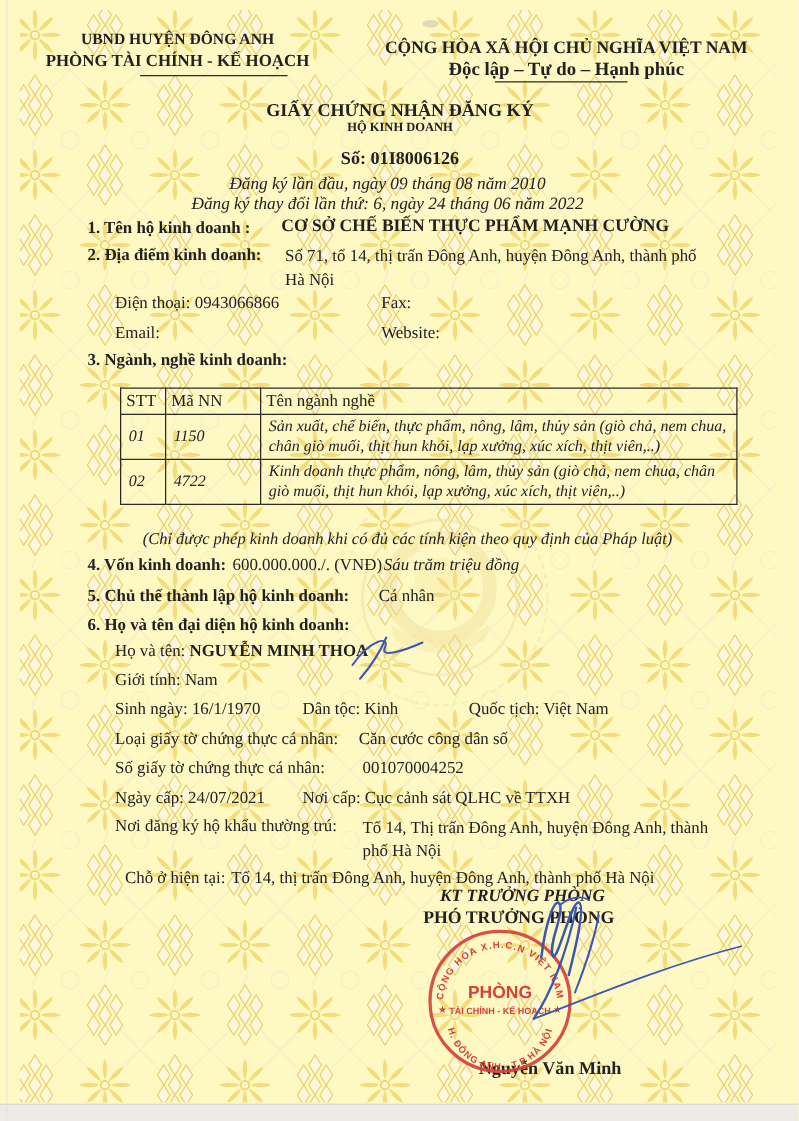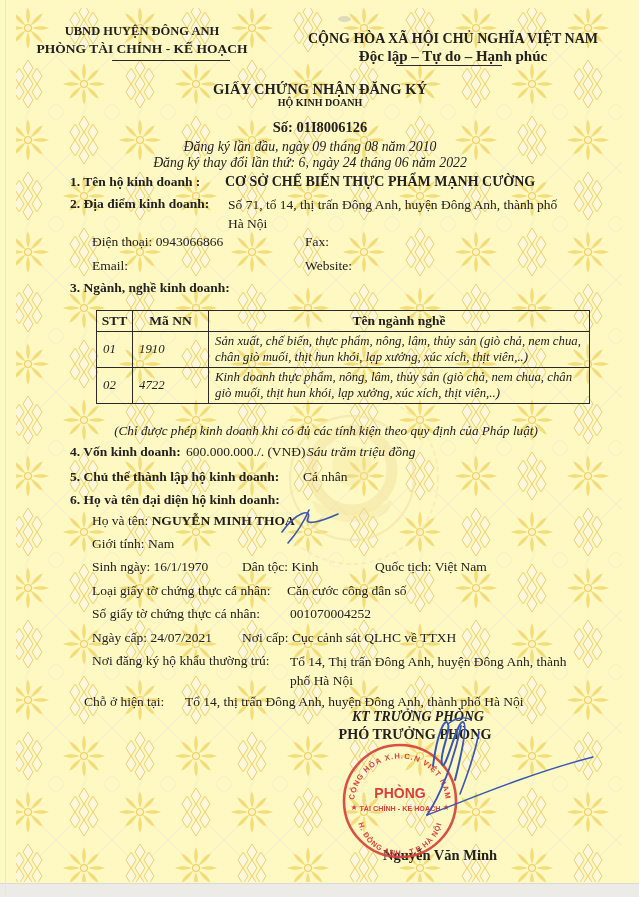--- a/index.html
+++ b/index.html
@@ -18,21 +18,21 @@
   #bg,#stamp,#sig-big,#sig-small{position:absolute;}
   #bg{left:0;top:0;z-index:1;}
   .txt{z-index:2;}
   #stamp{z-index:3;}
   #sig-big,#sig-small{z-index:4;}
   table.lines{
     border-collapse:collapse;position:absolute;left:96px;top:310px;z-index:2;
     font-size:12.8px;
   }
   table.lines th,table.lines td{border:1.3px solid #2b2a28;padding:1px 6px;}
-  table.lines th{font-size:13.5px;font-weight:bold;text-align:center;padding:2px 4px;}
+  table.lines th{font-size:13.5px;font-weight:normal;text-align:left;padding:2px 4px;}
   td.num{font-style:italic;vertical-align:middle;}
   td.desc{font-style:italic;vertical-align:top;width:368px;white-space:normal;line-height:1.28;}
   .scan-bottom{position:absolute;left:0;right:0;bottom:0;height:13px;background:#ecebe7;border-top:1px solid #dbd9d4;z-index:5;}
   .scan-left{position:absolute;left:5px;top:0;bottom:0;width:1px;background:#e7e5e0;z-index:5;}
   .smudge{position:absolute;left:338px;top:16px;width:13px;height:6px;background:#b9b6ae;border-radius:50%;opacity:.45;z-index:2;}
 </style>
 </head>
 <body>
 
 <div id="page">
@@ -126,21 +126,21 @@
         <col style="width:368px">
       </colgroup>
     <tbody>
         <tr>
       <th>STT</th>
       <th>Mã NN</th>
       <th>Tên ngành nghề</th>
     </tr>
     <tr>
       <td class="num">01</td>
-      <td class="num">1910</td>
+      <td class="num">1150</td>
       <td class="desc">Sản xuất, chế biến, thực phẩm, nông, lâm, thủy sản (giò chả, nem chua, chân giò muối, thịt hun khói, lạp xưởng, xúc xích, thịt viên,..)</td>
     </tr>
     <tr>
       <td class="num">02</td>
       <td class="num">4722</td>
       <td class="desc">Kinh doanh thực phẩm, nông, lâm, thủy sản (giò chả, nem chua, chân giò muối, thịt hun khói, lạp xưởng, xúc xích, thịt viên,..)</td>
     </tr>
   </tbody>
     </table>
 
@@ -168,21 +168,21 @@
 
   <div class="abs txt fs13" style="left:92px;top:606px;">Số giấy tờ chứng thực cá nhân:</div>
   <div class="abs txt fs13" style="left:290px;top:606px;">001070004252</div>
 
   <div class="abs txt fs13" style="left:92px;top:630px;"><span>Ngày cấp:</span> <span>24/07/2021</span></div>
   <div class="abs txt fs13" style="left:242px;top:630px;"><span>Nơi cấp:</span> <span>Cục cảnh sát QLHC về TTXH</span></div>
 
   <div class="abs txt fs13" style="left:92px;top:653px;">Nơi đăng ký hộ khẩu thường trú:</div>
   <div class="abs txt fs13 wrap" style="left:290px;top:653px;width:294px;line-height:1.4;">Tổ 14, Thị trấn Đông Anh, huyện Đông Anh, thành phố Hà Nội</div>
 
-  <div class="abs txt fs13" style="left:84px;top:694px;">Chỗ ở hiện tại:</div>
+  <div class="abs txt fs13" style="left:100px;top:694px;">Chỗ ở hiện tại:</div>
   <div class="abs txt fs13" style="left:185px;top:694px;">Tổ 14, thị trấn Đông Anh, huyện Đông Anh, thành phố Hà Nội</div>
 
   <div class="abs txt b c" style="left:318px;top:708px;width:200px;font-size:13.8px;font-style:italic;">KT TRƯỞNG PHÒNG</div>
   <div class="abs txt b c" style="left:315px;top:726px;width:200px;font-size:14.2px;">PHÓ TRƯỞNG PHÒNG</div>
   <div class="abs txt b c" style="left:340px;top:846px;width:200px;font-size:14.5px;">Nguyễn Văn Minh</div>
 
   <svg id="stamp" style="left:338px;top:742px;" width="124" height="118" viewBox="0 0 124 118">
     <defs>
       <path id="arcTop" d="M 17,72 A 46,46 0 1 1 107,72"></path>
       <path id="arcBot" d="M 20,80 A 43,43 0 0 0 104,80"></path>

